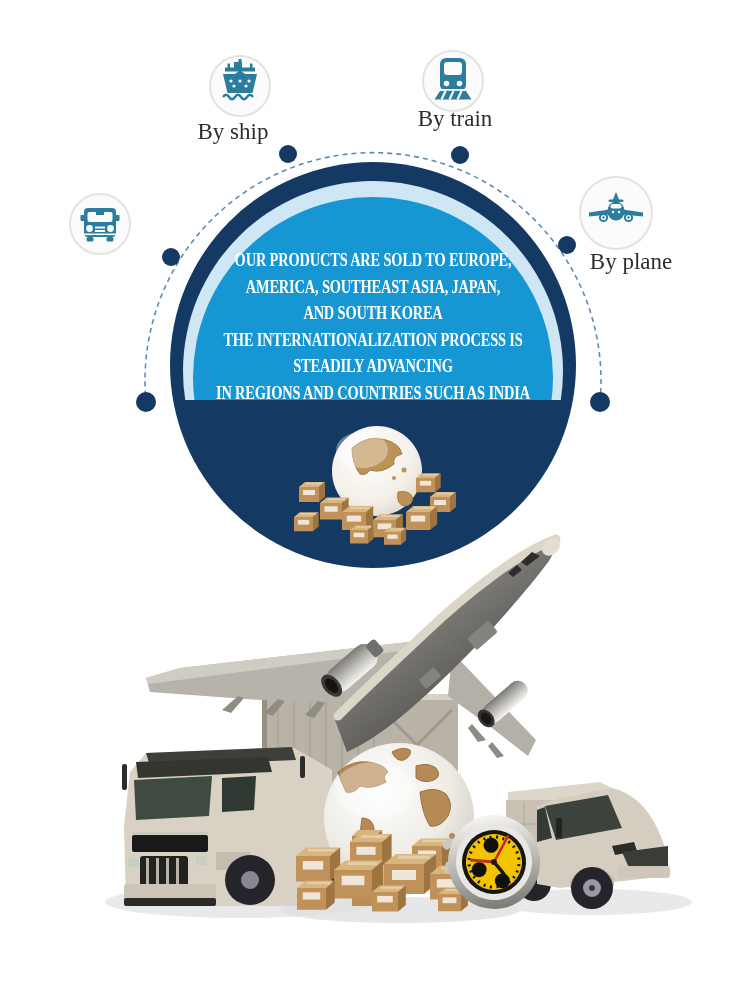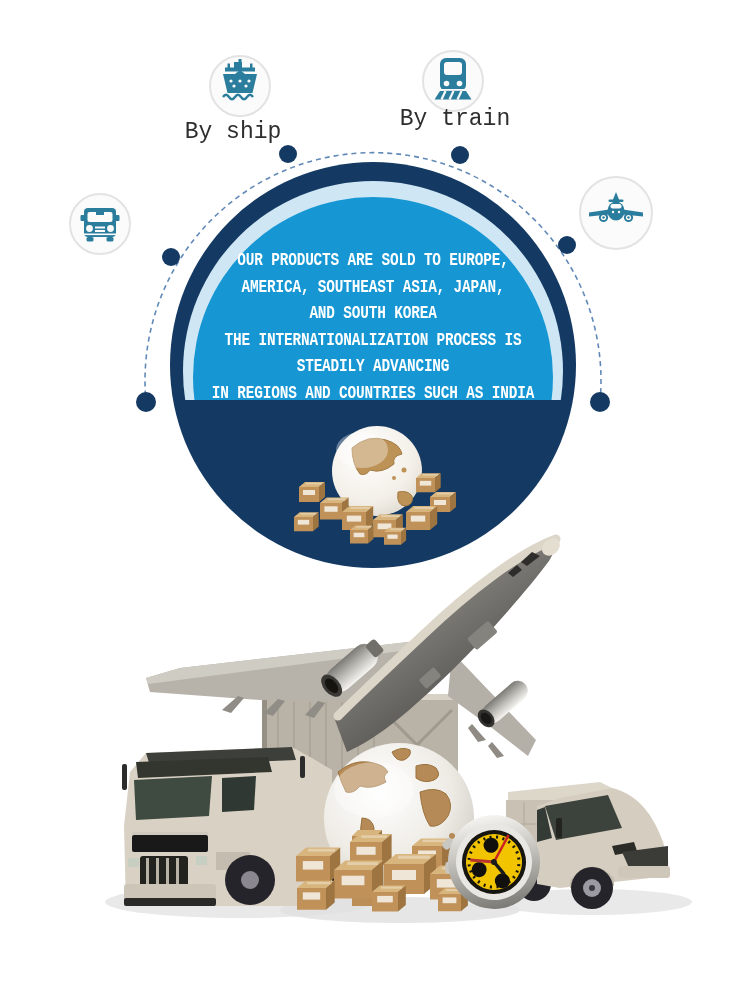--- a/index.html
+++ b/index.html
@@ -1,17 +1,17 @@
 <!DOCTYPE html>
 <html style="--navy: #143a64; --sky_blue: #1697d4; --pale_blue: #cfe7f5; --icon_teal: #2b7d9e; --dash_blue: #6189b8; --label_text: #2e2e2e; --cardboard: #c0925a; --watch_yellow: #f2c400;"><head>
 <meta charset="utf-8">
 <style>
   html,body{margin:0;padding:0;background:#ffffff;}
   .stage{position:relative;width:740px;height:1001px;background:#fff;overflow:hidden;
-         font-family:Liberation Mono, monospace;}
+         font-family:Liberation Serif, serif;}
   .stage svg{position:absolute;left:0;top:0;}
   .mode-label{position:absolute;width:150px;text-align:center;font-size:23px;
               color:#2e2e2e;letter-spacing:0px;}
   .message{position:absolute;top:247px;left:133px;width:480px;text-align:center;
            color:#ffffff;font-weight:bold;font-size:18px;letter-spacing:-0.2px;
            line-height:26.5px;transform:scaleX(0.8);transform-origin:50% 0;}
 </style>
 </head>
 <body>
 
@@ -298,20 +298,21 @@
       <path d="M494,862 L513,838" stroke="#cc2222" stroke-width="2.5"></path>
       <path d="M494,862 L471,856" stroke="#b8342c" stroke-width="3"></path>
       <path d="M494,862 L502,876" stroke="#1a1a1a" stroke-width="3.5"></path>
       <circle cx="494" cy="862" r="3" fill="#1a1a1a"></circle>
     </g>
   </g>
 </svg>
 
   <div class="mode-label" style="left:158px;top:119px">By ship</div>
   <div class="mode-label" style="left:380px;top:106px">By train</div>
+  <div class="mode-label" style="left:556px;top:249px">By plane</div>
 
   <div class="message">
     <div>OUR PRODUCTS ARE SOLD TO EUROPE,</div>
     <div>AMERICA, SOUTHEAST ASIA, JAPAN,</div>
     <div>AND SOUTH KOREA</div>
     <div>THE INTERNATIONALIZATION PROCESS IS</div>
     <div>STEADILY ADVANCING</div>
     <div>IN REGIONS AND COUNTRIES SUCH AS INDIA</div>
   </div>
 </div>

